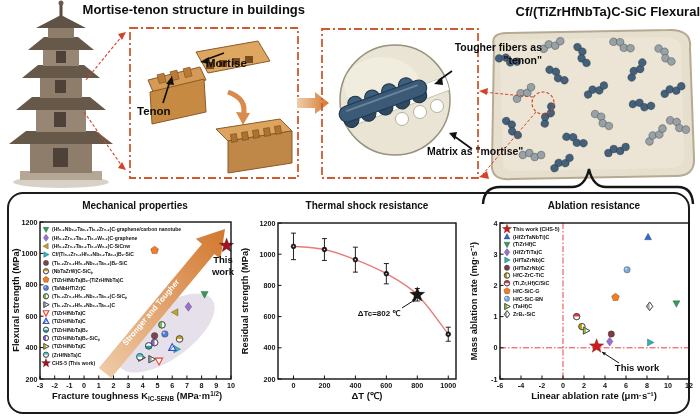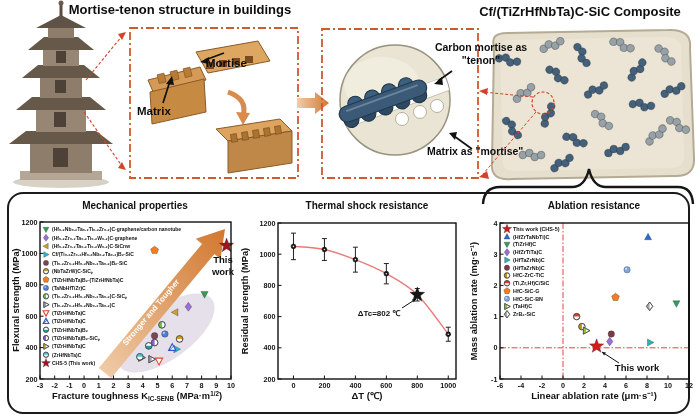--- a/index.html
+++ b/index.html
@@ -1,19 +1,19 @@
 <!DOCTYPE html>
 <html><head>
 <meta charset="utf-8">
 <style>
   html,body{margin:0;padding:0}
   body{width:700px;height:420px;position:relative;background:#fff;
        font-family:"Liberation Sans",sans-serif;overflow:hidden}
   .lbl{position:absolute;font-weight:bold;color:#0d0d0d;z-index:6;white-space:nowrap}
-  .center{text-align:center}
+  .center{text-align:right}
   .panel{position:absolute;left:7px;top:192px;width:683px;height:222px;
          border:2.3px solid #1b1b1b;border-radius:16px;box-sizing:border-box;
          background:#fff;z-index:1}
   svg{position:absolute}
   #decor{left:0;top:0;z-index:3;pointer-events:none}
   .chart{z-index:4}
   svg text{font-family:"Liberation Sans",sans-serif}
 </style>
 </head>
 <body>
@@ -263,24 +263,24 @@
       <line x1="536" y1="112" x2="483" y2="174"></line>
     </g>
     <polygon points="479,91 488,88 487,95" fill="#d2432a"></polygon>
     <polygon points="479,177 487,171 489,179" fill="#d2432a"></polygon>
   </g>
 
   <path d="M483,204 Q484,187 500,187 L572,187 Q585,187 589,169 Q593,187 606,187 L678,187 Q692,187 693,204" fill="none" stroke="#161616" stroke-width="2.4"></path>
 </svg>
 
 <div class="lbl center" style="left:55px;top:2px;width:250px;font-size:13px">Mortise-tenon structure in buildings</div>
-<div class="lbl center" style="left:460px;top:4px;width:240px;font-size:13px">Cf/(TiZrHfNbTa)C-SiC Composite</div>
+<div class="lbl center" style="left:460px;top:4px;width:240px;font-size:13px">Cf/(TiZrHfNbTa)C-SiC Flexural</div>
 <div class="lbl" style="left:206px;top:57px;font-size:11.5px">Mortise</div>
-<div class="lbl" style="left:137px;top:105px;font-size:11.5px">Matrix</div>
-<div class="lbl center" style="left:420px;top:41px;width:122px;font-size:10.5px">Carbon mortise as</div>
+<div class="lbl" style="left:137px;top:105px;font-size:11.5px">Tenon</div>
+<div class="lbl center" style="left:420px;top:41px;width:122px;font-size:10.5px">Tougher fibers as</div>
 <div class="lbl center" style="left:420px;top:54px;width:122px;font-size:10.5px">"tenon"</div>
 <div class="lbl" style="left:427px;top:145px;font-size:10.5px">Matrix as "mortise"</div>
 
 <svg class="chart" style="left:10px;top:196px" width="230" height="216" viewBox="0 0 230 216">
     <defs>
       <linearGradient id="ag0" x1="0" y1="1" x2="1" y2="0">
         <stop offset="0" stop-color="#f0cdab"></stop>
         <stop offset="1" stop-color="#d2782f"></stop>
       </linearGradient>
       <clipPath id="clip0">

